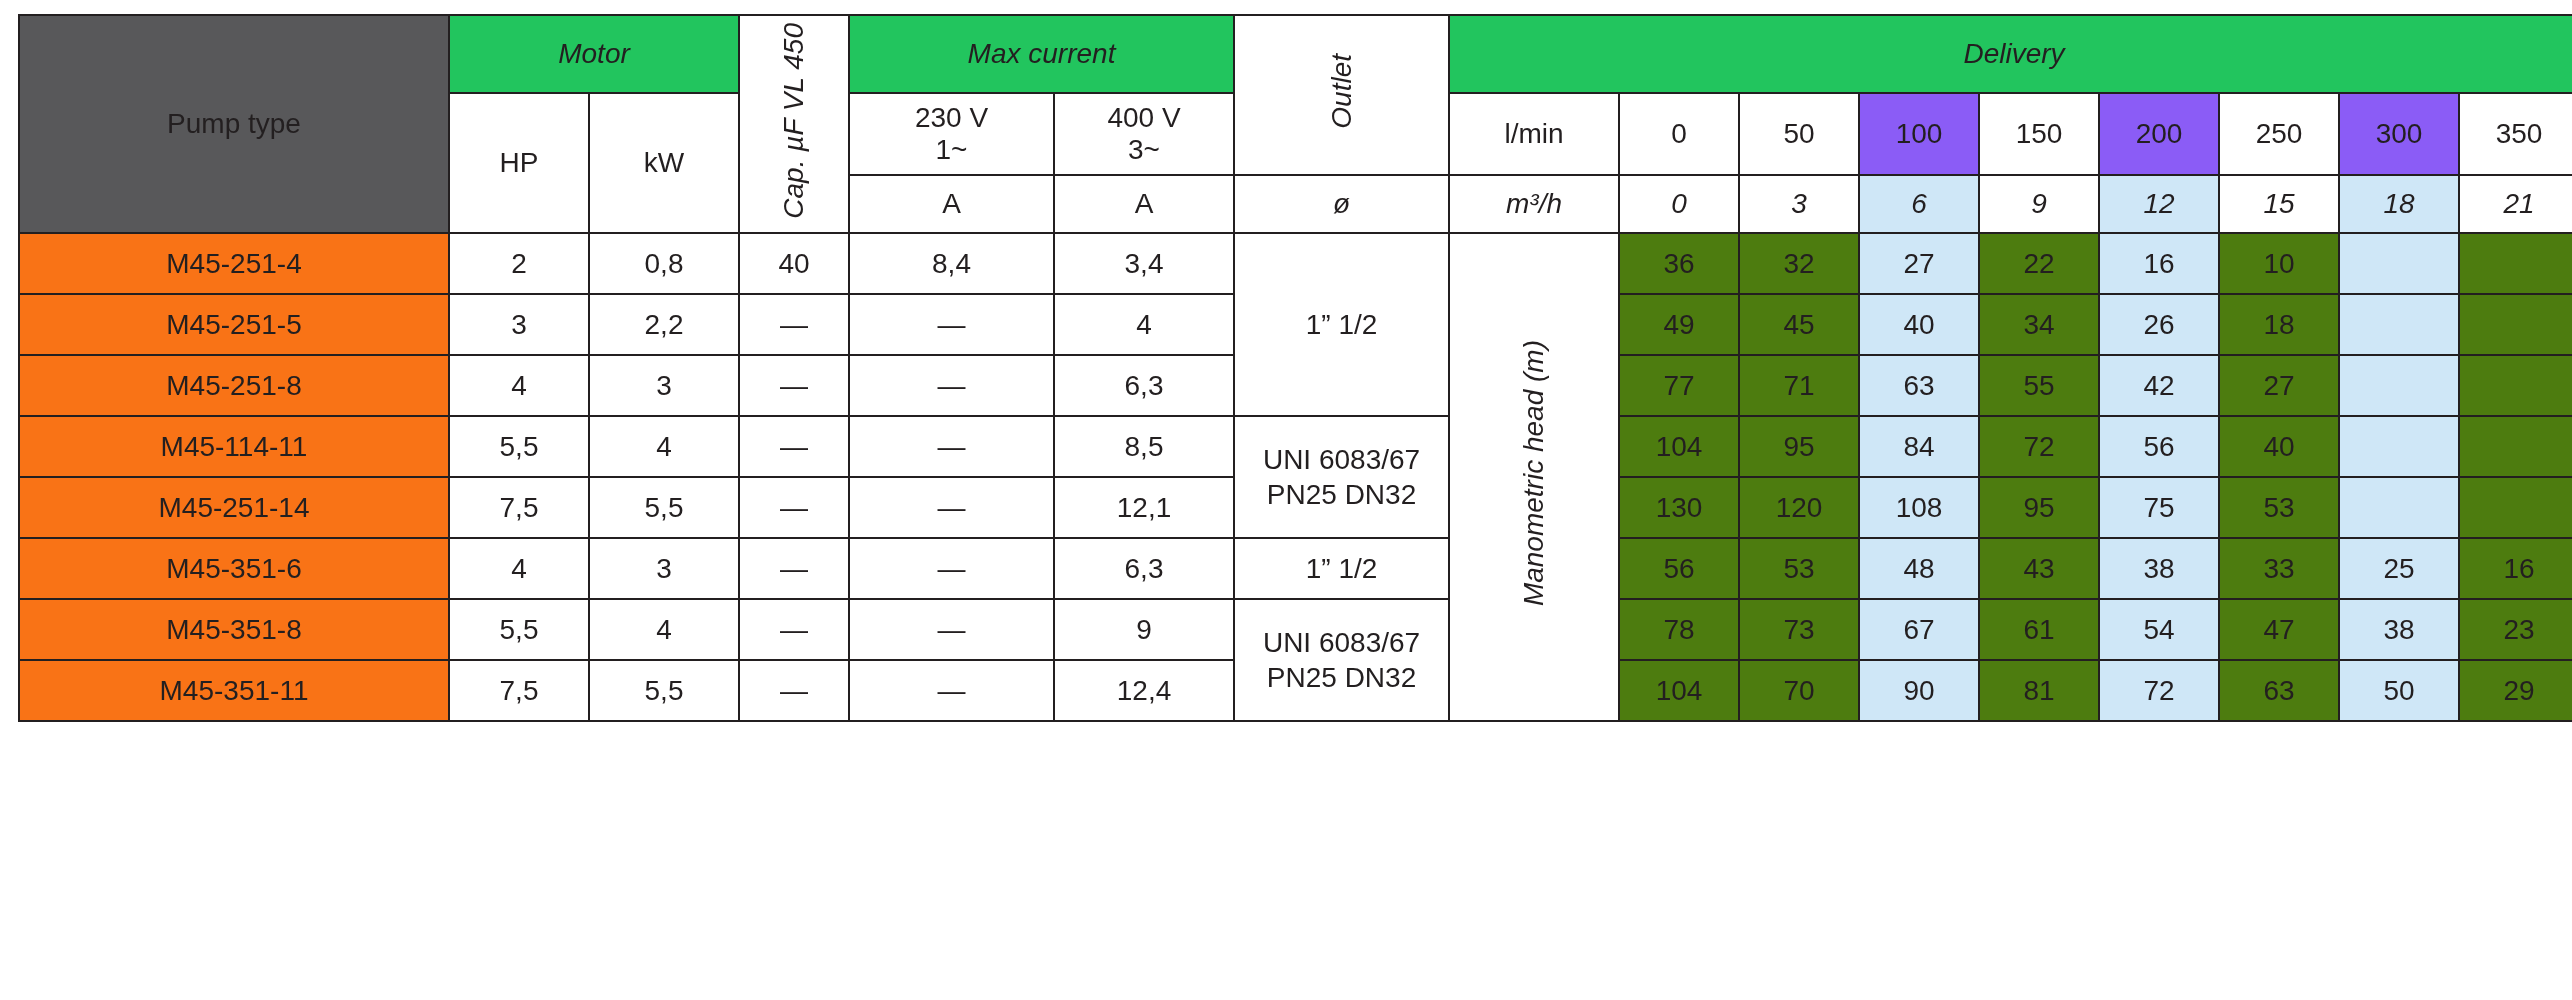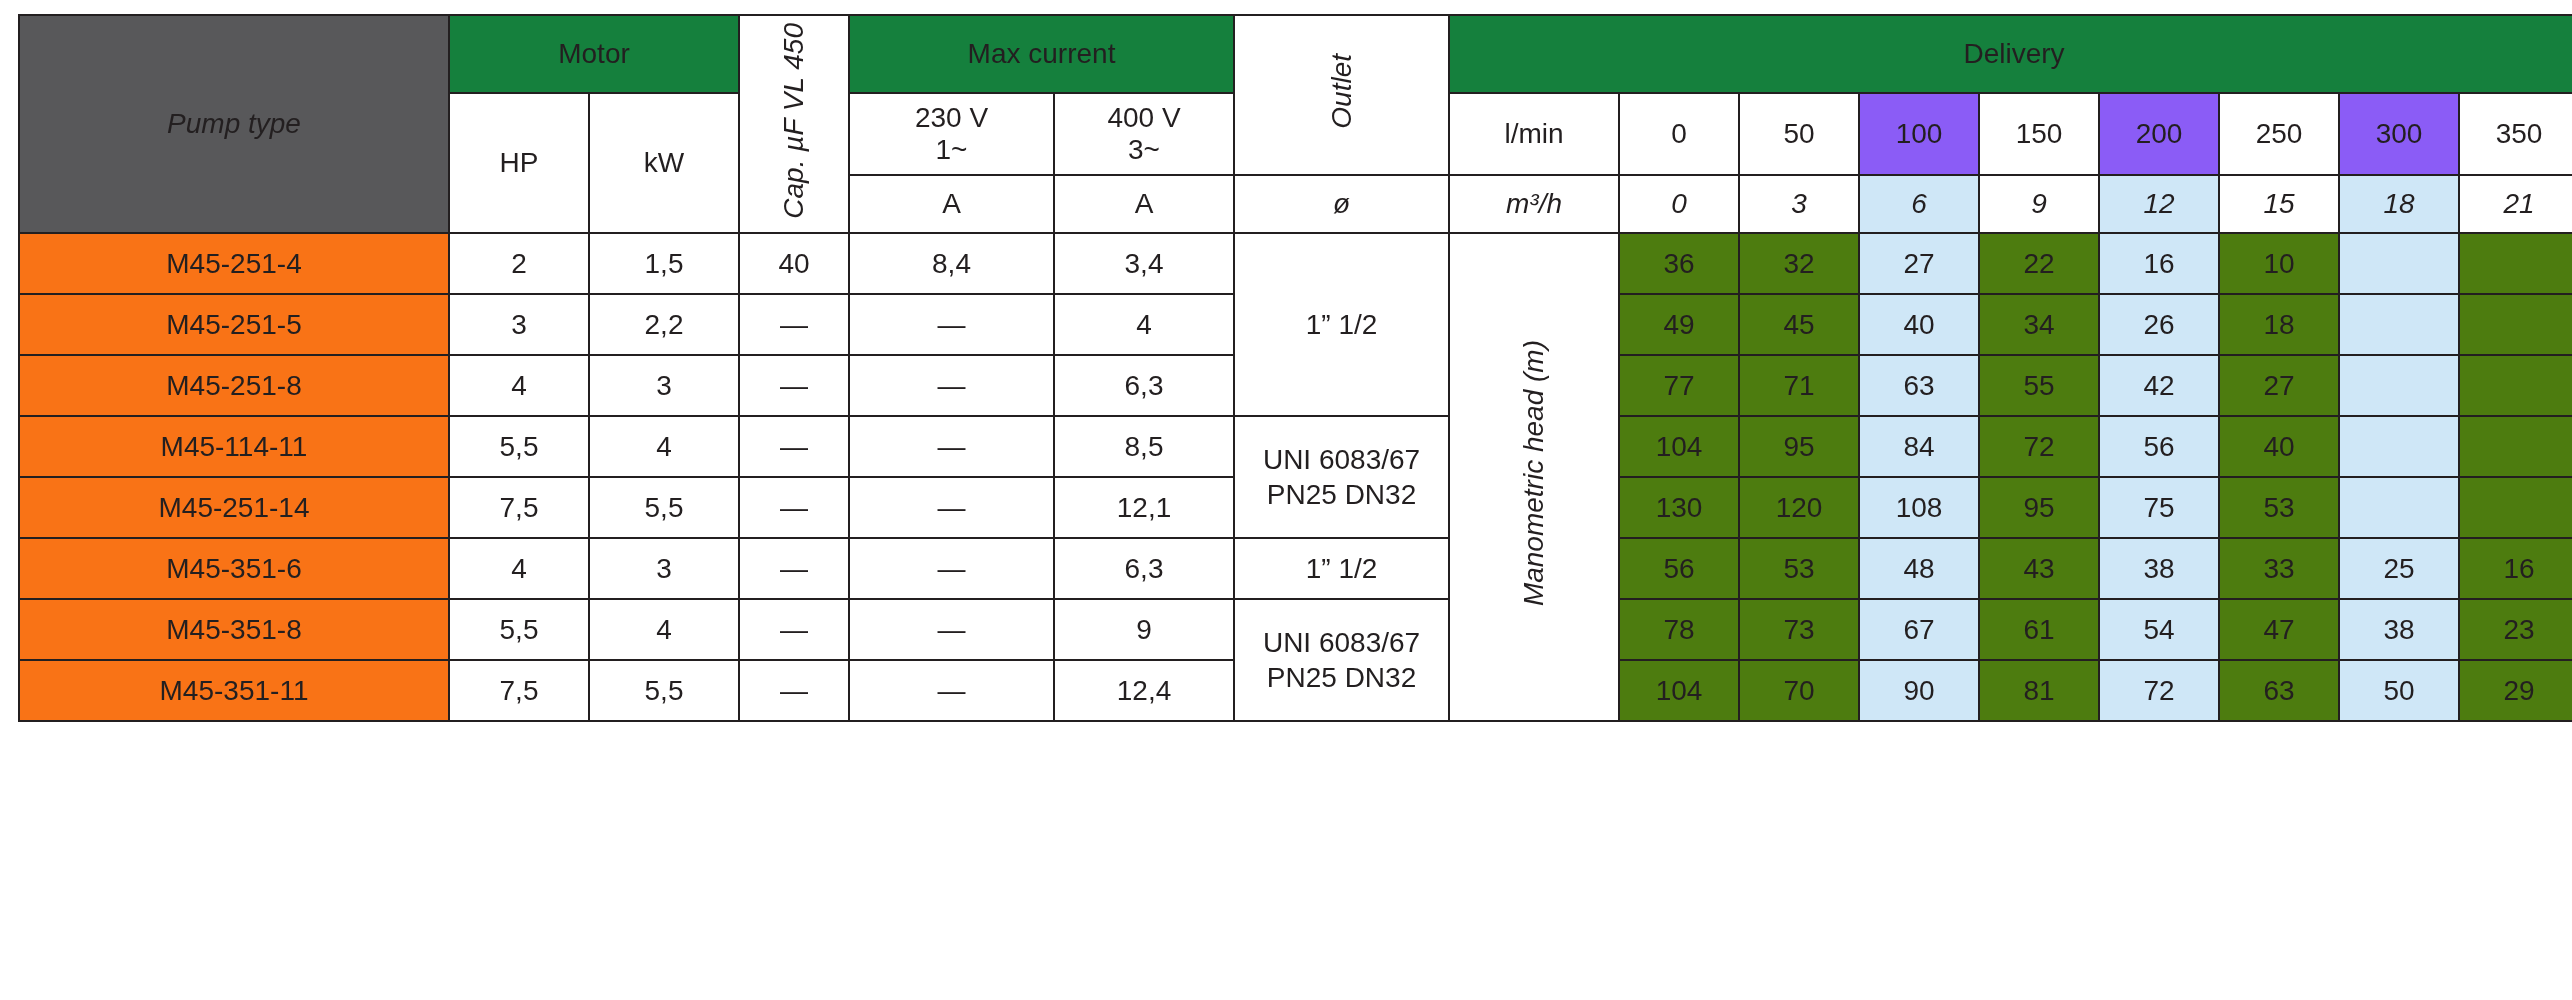--- a/index.html
+++ b/index.html
@@ -33,26 +33,26 @@
     font-size: 28px;
     color: #231f20;
     padding: 0;
     font-weight: normal;
   }
 
   
   .hdr-gray {
     background: #58585a;
     color: #ffffff;
-    font-style: italic;
     font-weight: bold;
     font-size: 31px;
   }
   .hdr-white {
-    background: #15803d;
+    background: #22c55e;
+    font-style: italic;
     font-weight: bold;
     font-size: 31px;
   }
   .hdr-plain {
     background: #ffffff;
     font-weight: bold;
     font-size: 29px;
   }
   .hdr-plain-it {
     background: #ffffff;
@@ -203,21 +203,21 @@
       <td class="flow-off-it">9</td>
       <td class="flow-on-it">12</td>
       <td class="flow-off-it">15</td>
       <td class="flow-on-it">18</td>
       <td class="flow-off-it">21</td>
     </tr>
 
     <tr class="r-body">
       <td class="pump">M45-251-4</td>
       <td class="val">2</td>
-      <td class="val">1,5</td>
+      <td class="val">0,8</td>
       <td class="val">40</td>
       <td class="val">8,4</td>
       <td class="val">3,4</td>
       <td class="val two-line" rowspan="3">1” 1/2</td>
       <td class="mh-cell" rowspan="8">
         <span class="vert">Manometric head (m)</span>
       </td>
       <td class="data-off">36</td>
       <td class="data-off">32</td>
       <td class="data-on">27</td>

